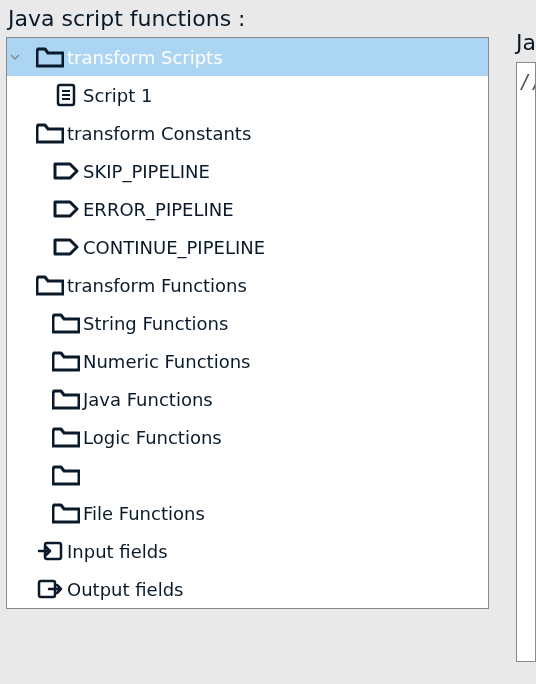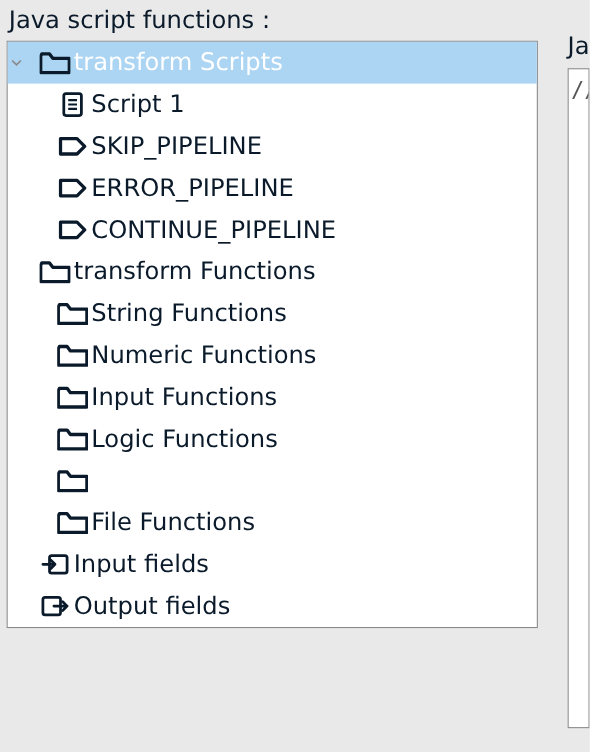--- a/index.html
+++ b/index.html
@@ -86,21 +86,21 @@
   .indent { display: inline-block; }
   .icon {
     width: 30px;
     display: inline-flex;
     align-items: center;
     justify-content: center;
     flex: 0 0 30px;
   }
   .item-label {
     padding-left: 2px;
-    font-size: 22px;
+    font-size: 18px;
   }
   .hint-row {
     height: 38px;
     display: flex;
     align-items: center;
     padding-left: 58px;
     font-size: 22px;
     white-space: nowrap;
   }
   svg { display: block; }
@@ -136,20 +136,30 @@
         <svg width="24" height="24" viewBox="0 0 24 24">
           <rect x="4" y="2" width="16" height="20" rx="2" fill="none" stroke="#0a1a2a" stroke-width="2.5"></rect>
           <line x1="8" y1="8" x2="16" y2="8" stroke="#0a1a2a" stroke-width="2"></line>
           <line x1="8" y1="12" x2="16" y2="12" stroke="#0a1a2a" stroke-width="2"></line>
           <line x1="8" y1="16" x2="16" y2="16" stroke="#0a1a2a" stroke-width="2"></line>
         </svg>
       </span>
       <span class="item-label">Script 1</span>
     </div>
 
+    <div class="row">
+      <span class="expand blank"></span>
+      <span class="indent" style="width:14px"></span>
+      <span class="icon">
+        <svg width="28" height="22" viewBox="0 0 28 22">
+          <path d="M1 5 L1 20 L27 20 L27 7 L12 7 L9 3 L2 3 Z" fill="none" stroke="#0a1a2a" stroke-width="3" stroke-linejoin="round"></path>
+        </svg>
+      </span>
+      <span class="item-label">transform Constants</span>
+    </div>
 
     <div class="row">
       <span class="expand blank"></span>
       <span class="indent" style="width:30px"></span>
       <span class="icon">
         <svg width="26" height="20" viewBox="0 0 26 20">
           <path d="M2 3 L17 3 L24 10 L17 17 L2 17 Z" fill="none" stroke="#0a1a2a" stroke-width="3" stroke-linejoin="round"></path>
         </svg>
       </span>
       <span class="item-label">SKIP_PIPELINE</span>
@@ -211,21 +221,21 @@
     </div>
 
     <div class="row">
       <span class="expand blank"></span>
       <span class="indent" style="width:30px"></span>
       <span class="icon">
         <svg width="28" height="22" viewBox="0 0 28 22">
           <path d="M1 5 L1 20 L27 20 L27 7 L12 7 L9 3 L2 3 Z" fill="none" stroke="#0a1a2a" stroke-width="3" stroke-linejoin="round"></path>
         </svg>
       </span>
-      <span class="item-label">Input Functions</span>
+      <span class="item-label">Java Functions</span>
     </div>
 
     <div class="row">
       <span class="expand blank"></span>
       <span class="indent" style="width:30px"></span>
       <span class="icon">
         <svg width="28" height="22" viewBox="0 0 28 22">
           <path d="M1 5 L1 20 L27 20 L27 7 L12 7 L9 3 L2 3 Z" fill="none" stroke="#0a1a2a" stroke-width="3" stroke-linejoin="round"></path>
         </svg>
       </span>

